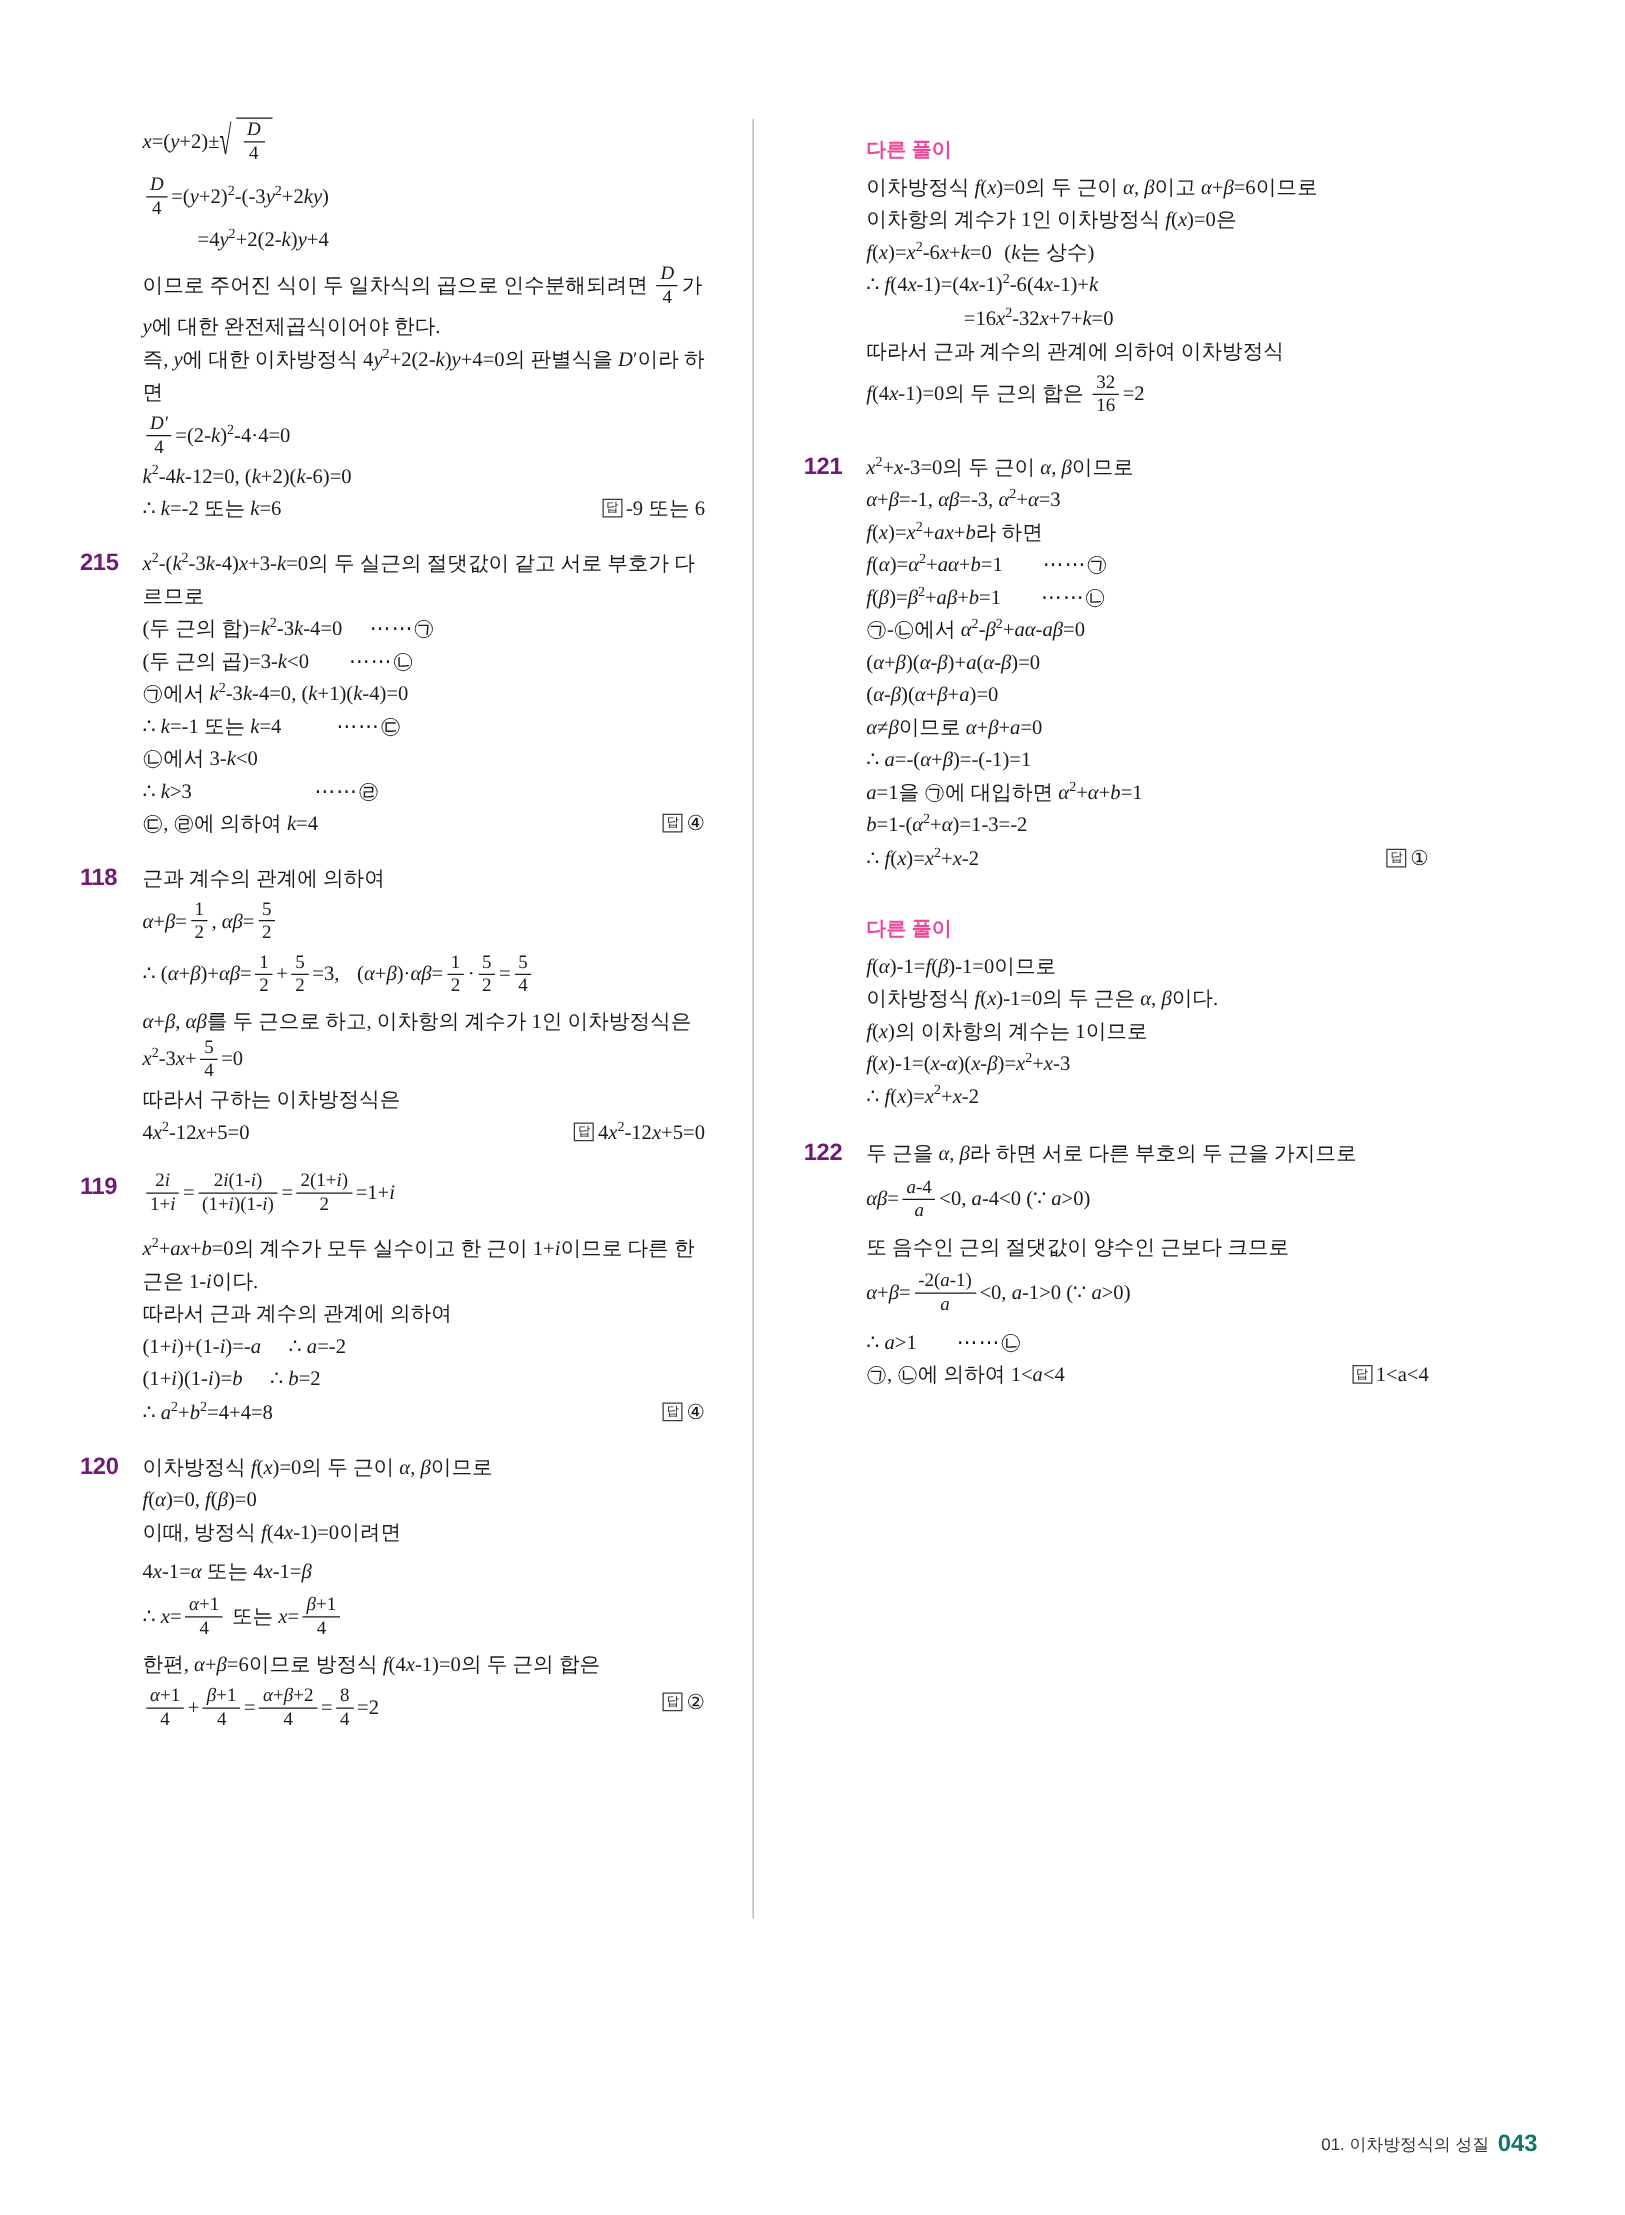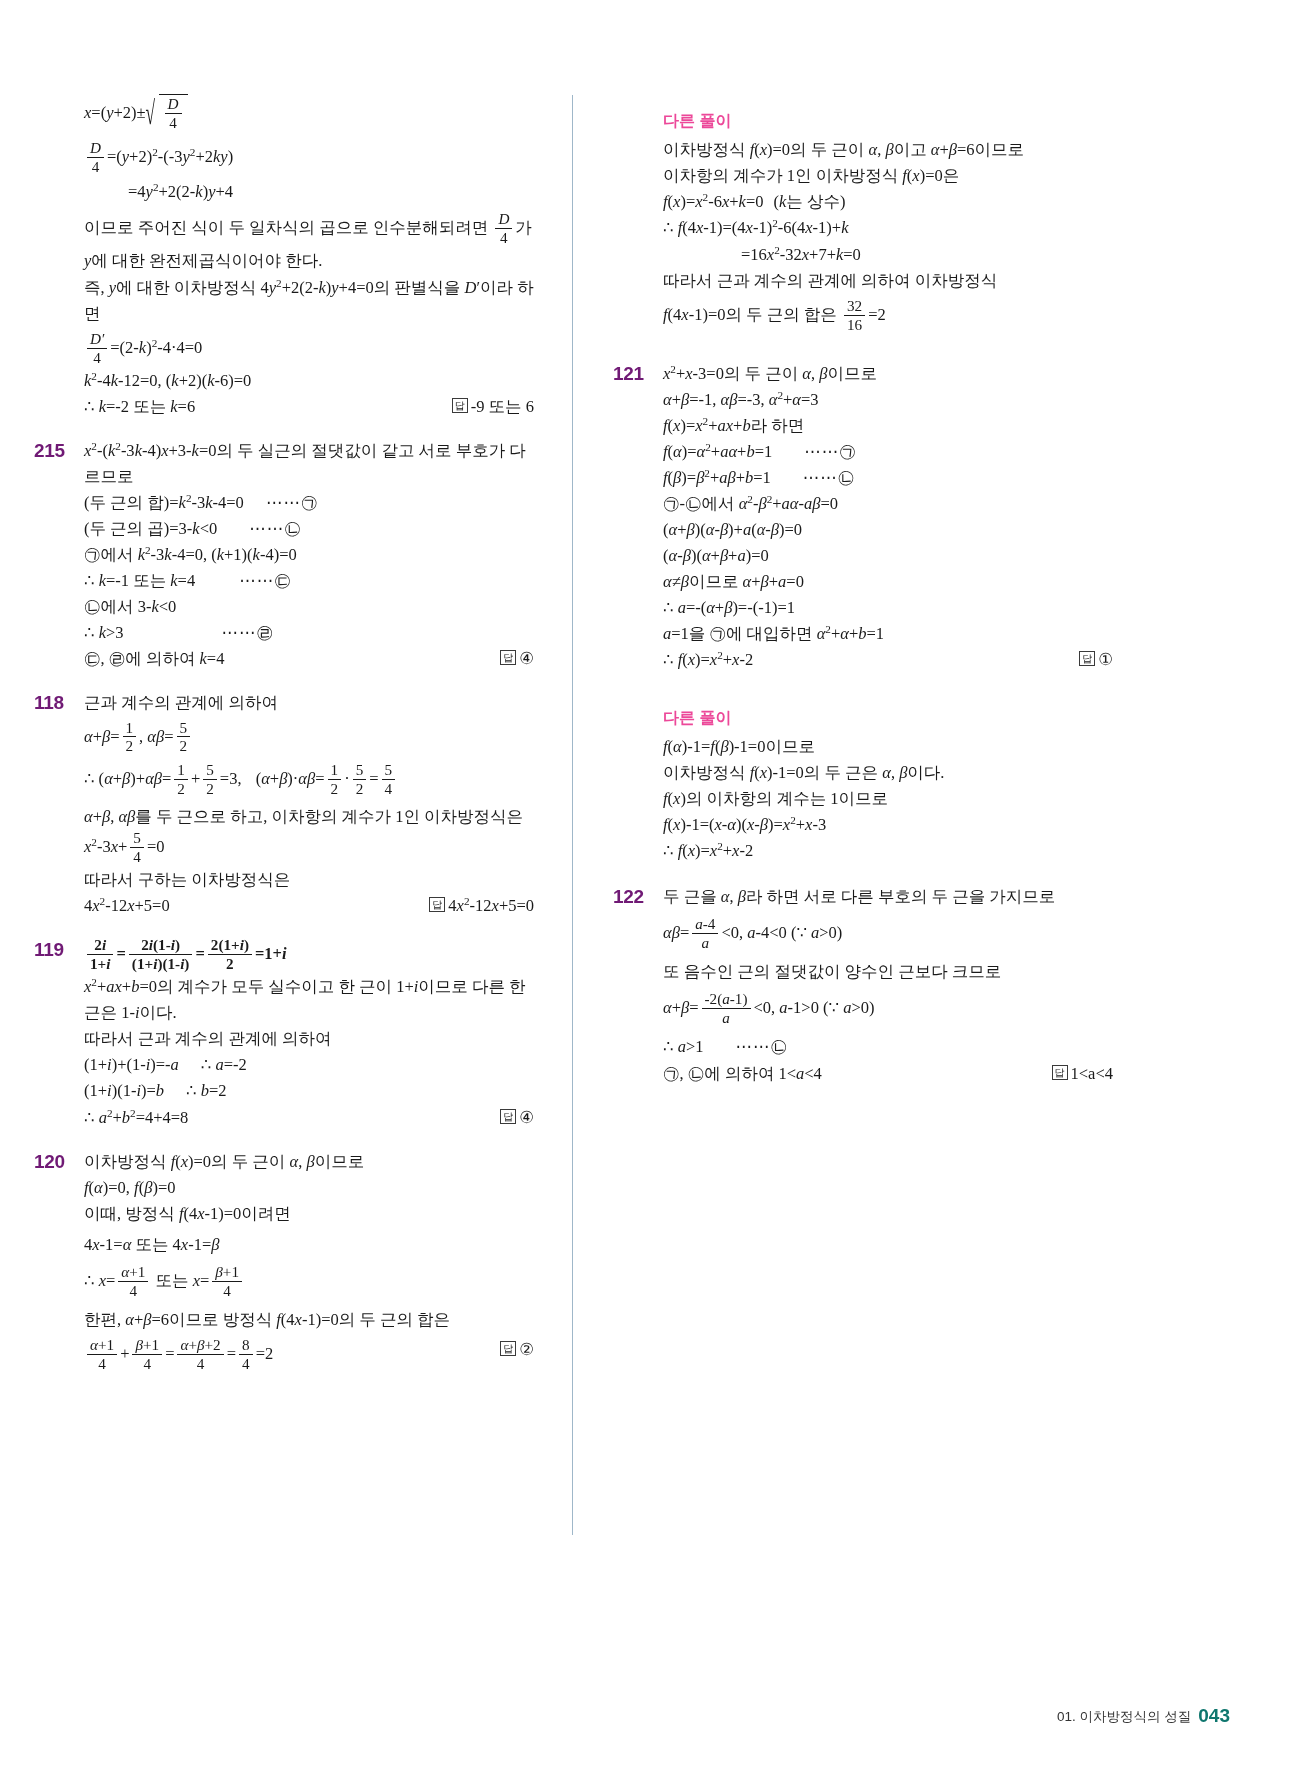--- a/index.html
+++ b/index.html
@@ -12,21 +12,21 @@
     background: #ffffff;
     font-family: "Liberation Serif", serif;
     color: #1a1a1a;
     position: relative;
   }
   .page {
     position: relative;
     width: 1300px;
     height: 1772px;
     box-sizing: border-box;
-    padding: 95px 70px 60px 34px;
+    padding: 95px 70px 60px 64px;
   }
   .columns {
     display: flex;
     position: relative;
     height: 1440px;
   }
   .col {
     width: 500px;
     position: relative;
   }
@@ -211,21 +211,21 @@
           <div class="line clearfix">
             <span class="ans"><span class="ansbox">답</span><span>4<span class="it">x</span><sup>2</sup>-12<span class="it">x</span>+5=0</span></span>
             4<span class="it">x</span><sup>2</sup>-12<span class="it">x</span>+5=0
           </div>
         </div>
       </div>
 
       <div class="item">
         <div class="num">119</div>
         <div class="body">
-          <div class="line" style="margin-bottom:0;font-weight:bold;">
+          <div class="line" style="margin-bottom:12px;">
             <span class="frac"><span class="n">2<span class="it">i</span></span><span class="d">1+<span class="it">i</span></span></span>=<span class="frac"><span class="n">2<span class="it">i</span>(1-<span class="it">i</span>)</span><span class="d">(1+<span class="it">i</span>)(1-<span class="it">i</span>)</span></span>=<span class="frac"><span class="n">2(1+<span class="it">i</span>)</span><span class="d">2</span></span>=1+<span class="it">i</span>
           </div>
           <div class="line wrap"><span class="it">x</span><sup>2</sup>+<span class="it">ax</span>+<span class="it">b</span>=0의 계수가 모두 실수이고 한 근이 1+<span class="it">i</span>이므로 다른 한 근은 1-<span class="it">i</span>이다.</div>
           <div class="line">따라서 근과 계수의 관계에 의하여</div>
           <div class="line">(1+<span class="it">i</span>)+(1-<span class="it">i</span>)=-<span class="it">a</span><span class="sp2"></span>∴ <span class="it">a</span>=-2</div>
           <div class="line">(1+<span class="it">i</span>)(1-<span class="it">i</span>)=<span class="it">b</span><span class="sp2"></span>∴ <span class="it">b</span>=2</div>
           <div class="line clearfix">
             <span class="ans"><span class="ansbox">답</span><span>④</span></span>
             ∴ <span class="it">a</span><sup>2</sup>+<span class="it">b</span><sup>2</sup>=4+4=8
           </div>
@@ -275,20 +275,21 @@
           <div class="line"><span class="it">α</span>+<span class="it">β</span>=-1, <span class="it">αβ</span>=-3, <span class="it">α</span><sup>2</sup>+<span class="it">α</span>=3</div>
           <div class="line"><span class="it">f</span>(<span class="it">x</span>)=<span class="it">x</span><sup>2</sup>+<span class="it">ax</span>+<span class="it">b</span>라 하면</div>
           <div class="line"><span class="it">f</span>(<span class="it">α</span>)=<span class="it">α</span><sup>2</sup>+<span class="it">aα</span>+<span class="it">b</span>=1<span class="sp2"></span><span class="sp"></span><span class="dots">⋯⋯</span>㉠</div>
           <div class="line"><span class="it">f</span>(<span class="it">β</span>)=<span class="it">β</span><sup>2</sup>+<span class="it">aβ</span>+<span class="it">b</span>=1<span class="sp2"></span><span class="sp"></span><span class="dots">⋯⋯</span>㉡</div>
           <div class="line">㉠-㉡에서 <span class="it">α</span><sup>2</sup>-<span class="it">β</span><sup>2</sup>+<span class="it">aα</span>-<span class="it">aβ</span>=0</div>
           <div class="line">(<span class="it">α</span>+<span class="it">β</span>)(<span class="it">α</span>-<span class="it">β</span>)+<span class="it">a</span>(<span class="it">α</span>-<span class="it">β</span>)=0</div>
           <div class="line">(<span class="it">α</span>-<span class="it">β</span>)(<span class="it">α</span>+<span class="it">β</span>+<span class="it">a</span>)=0</div>
           <div class="line"><span class="it">α</span>≠<span class="it">β</span>이므로 <span class="it">α</span>+<span class="it">β</span>+<span class="it">a</span>=0</div>
           <div class="line">∴ <span class="it">a</span>=-(<span class="it">α</span>+<span class="it">β</span>)=-(-1)=1</div>
           <div class="line"><span class="it">a</span>=1을 ㉠에 대입하면 <span class="it">α</span><sup>2</sup>+<span class="it">α</span>+<span class="it">b</span>=1</div>
+          <div class="line"><span class="it">b</span>=1-(<span class="it">α</span><sup>2</sup>+<span class="it">α</span>)=1-3=-2</div>
           <div class="line clearfix">
             <span class="ans"><span class="ansbox">답</span><span>①</span></span>
             ∴ <span class="it">f</span>(<span class="it">x</span>)=<span class="it">x</span><sup>2</sup>+<span class="it">x</span>-2
           </div>
         </div>
       </div>
 
       <div class="item">
         <div class="num"></div>
         <div class="body">

